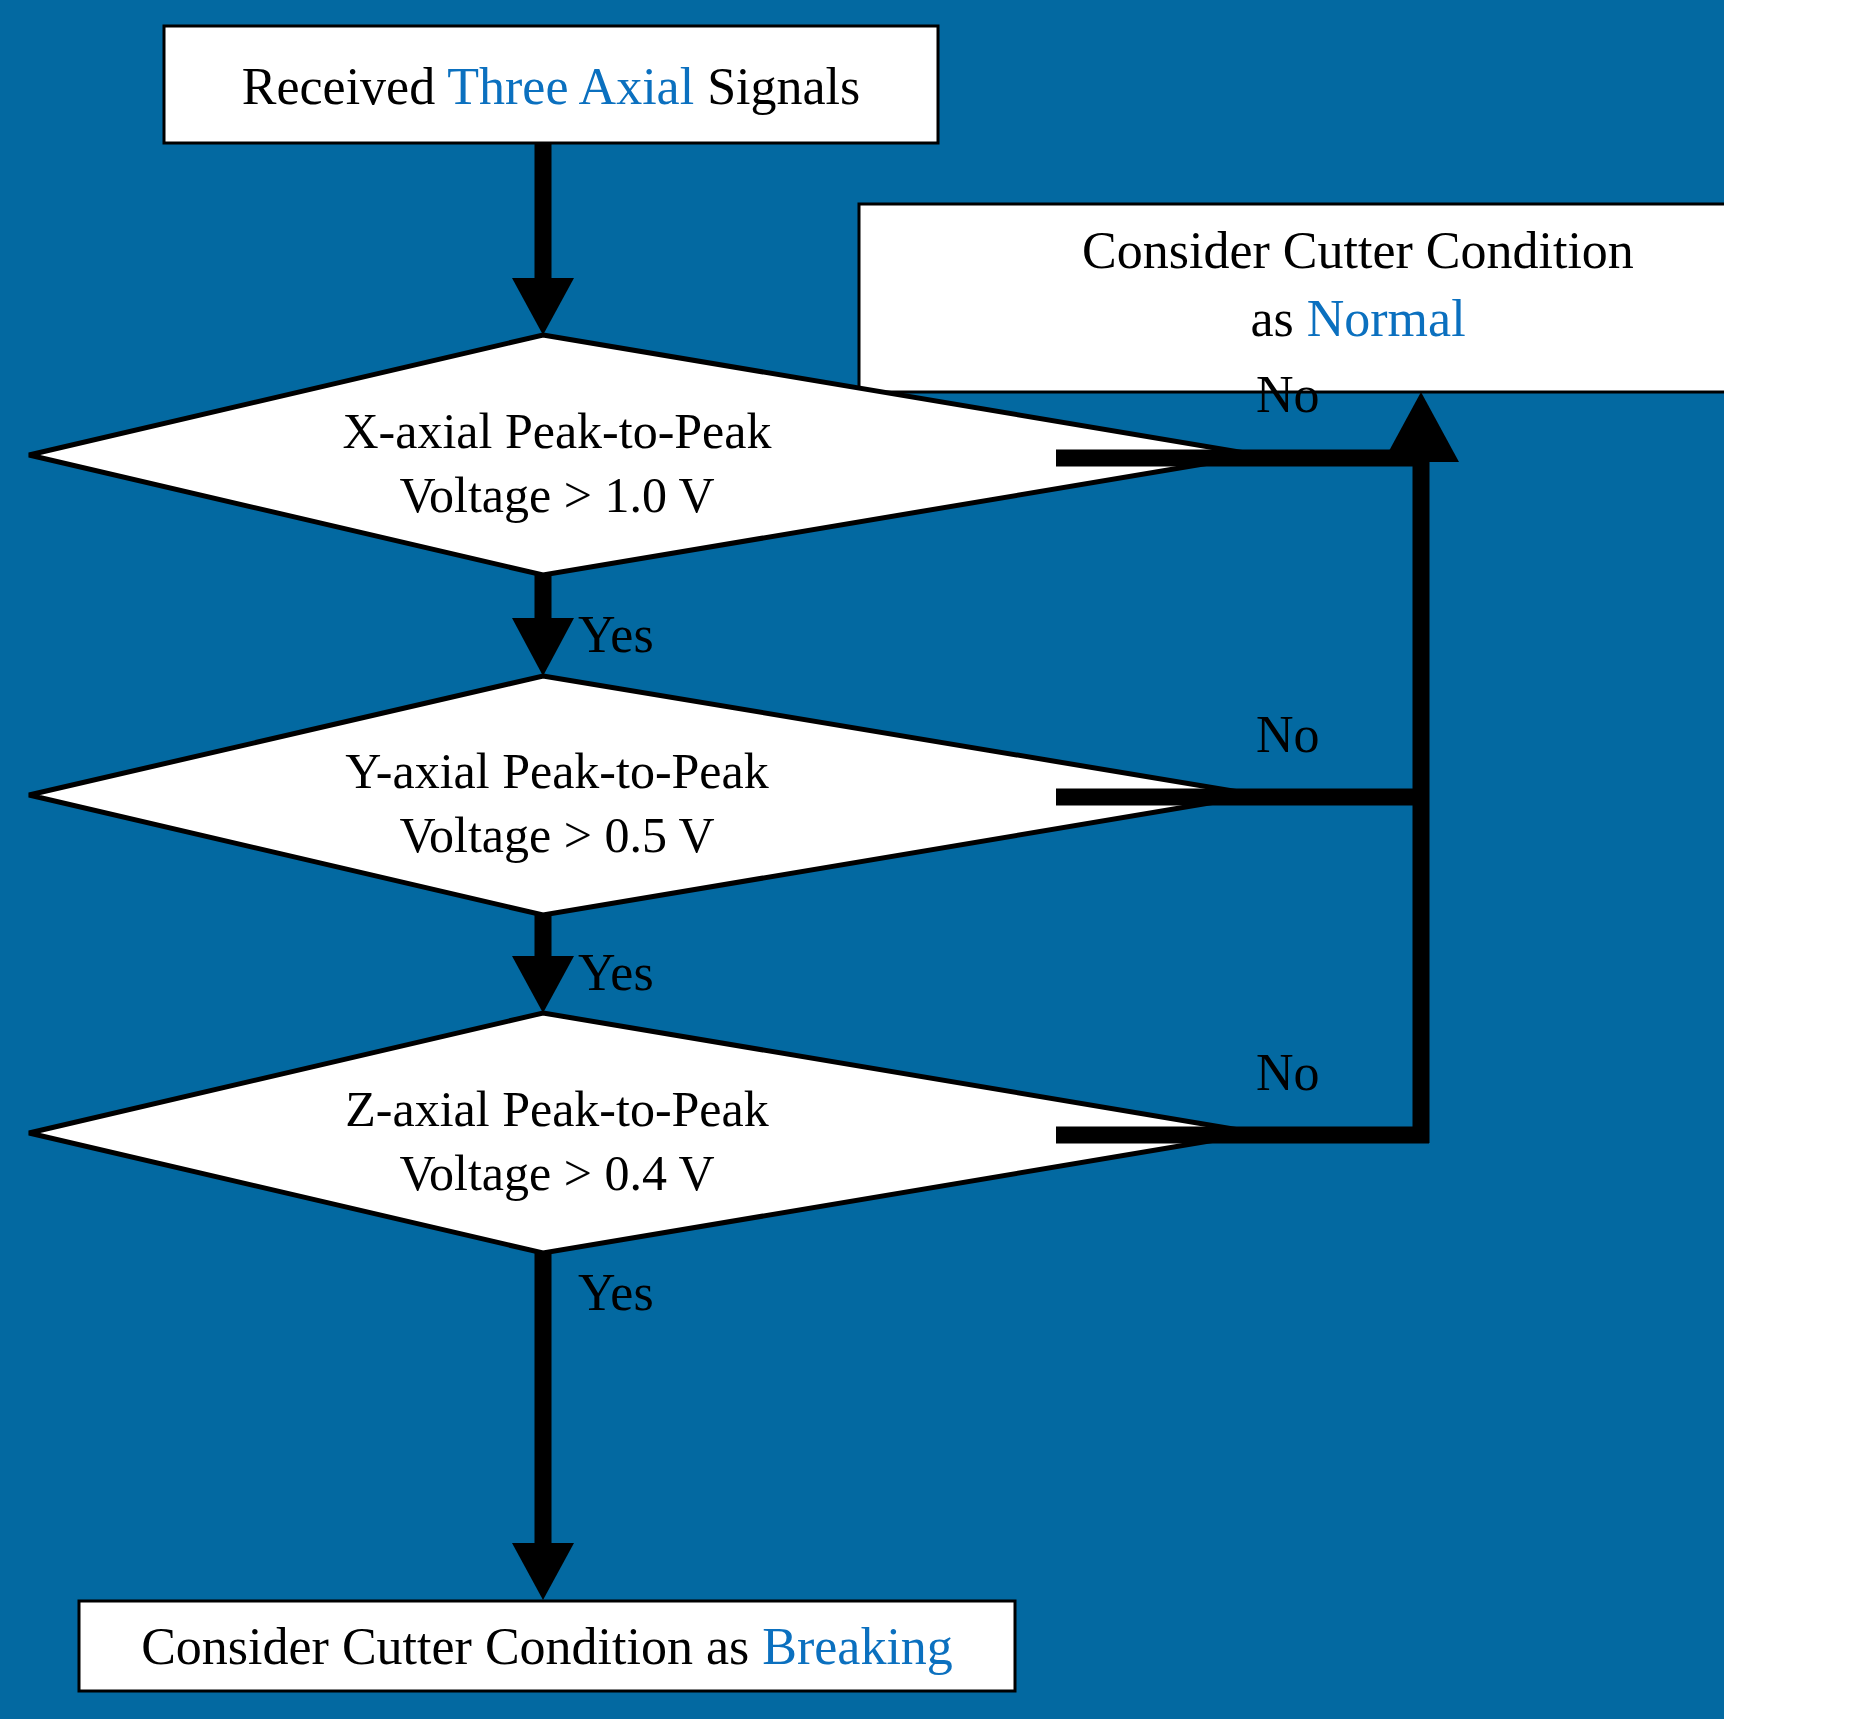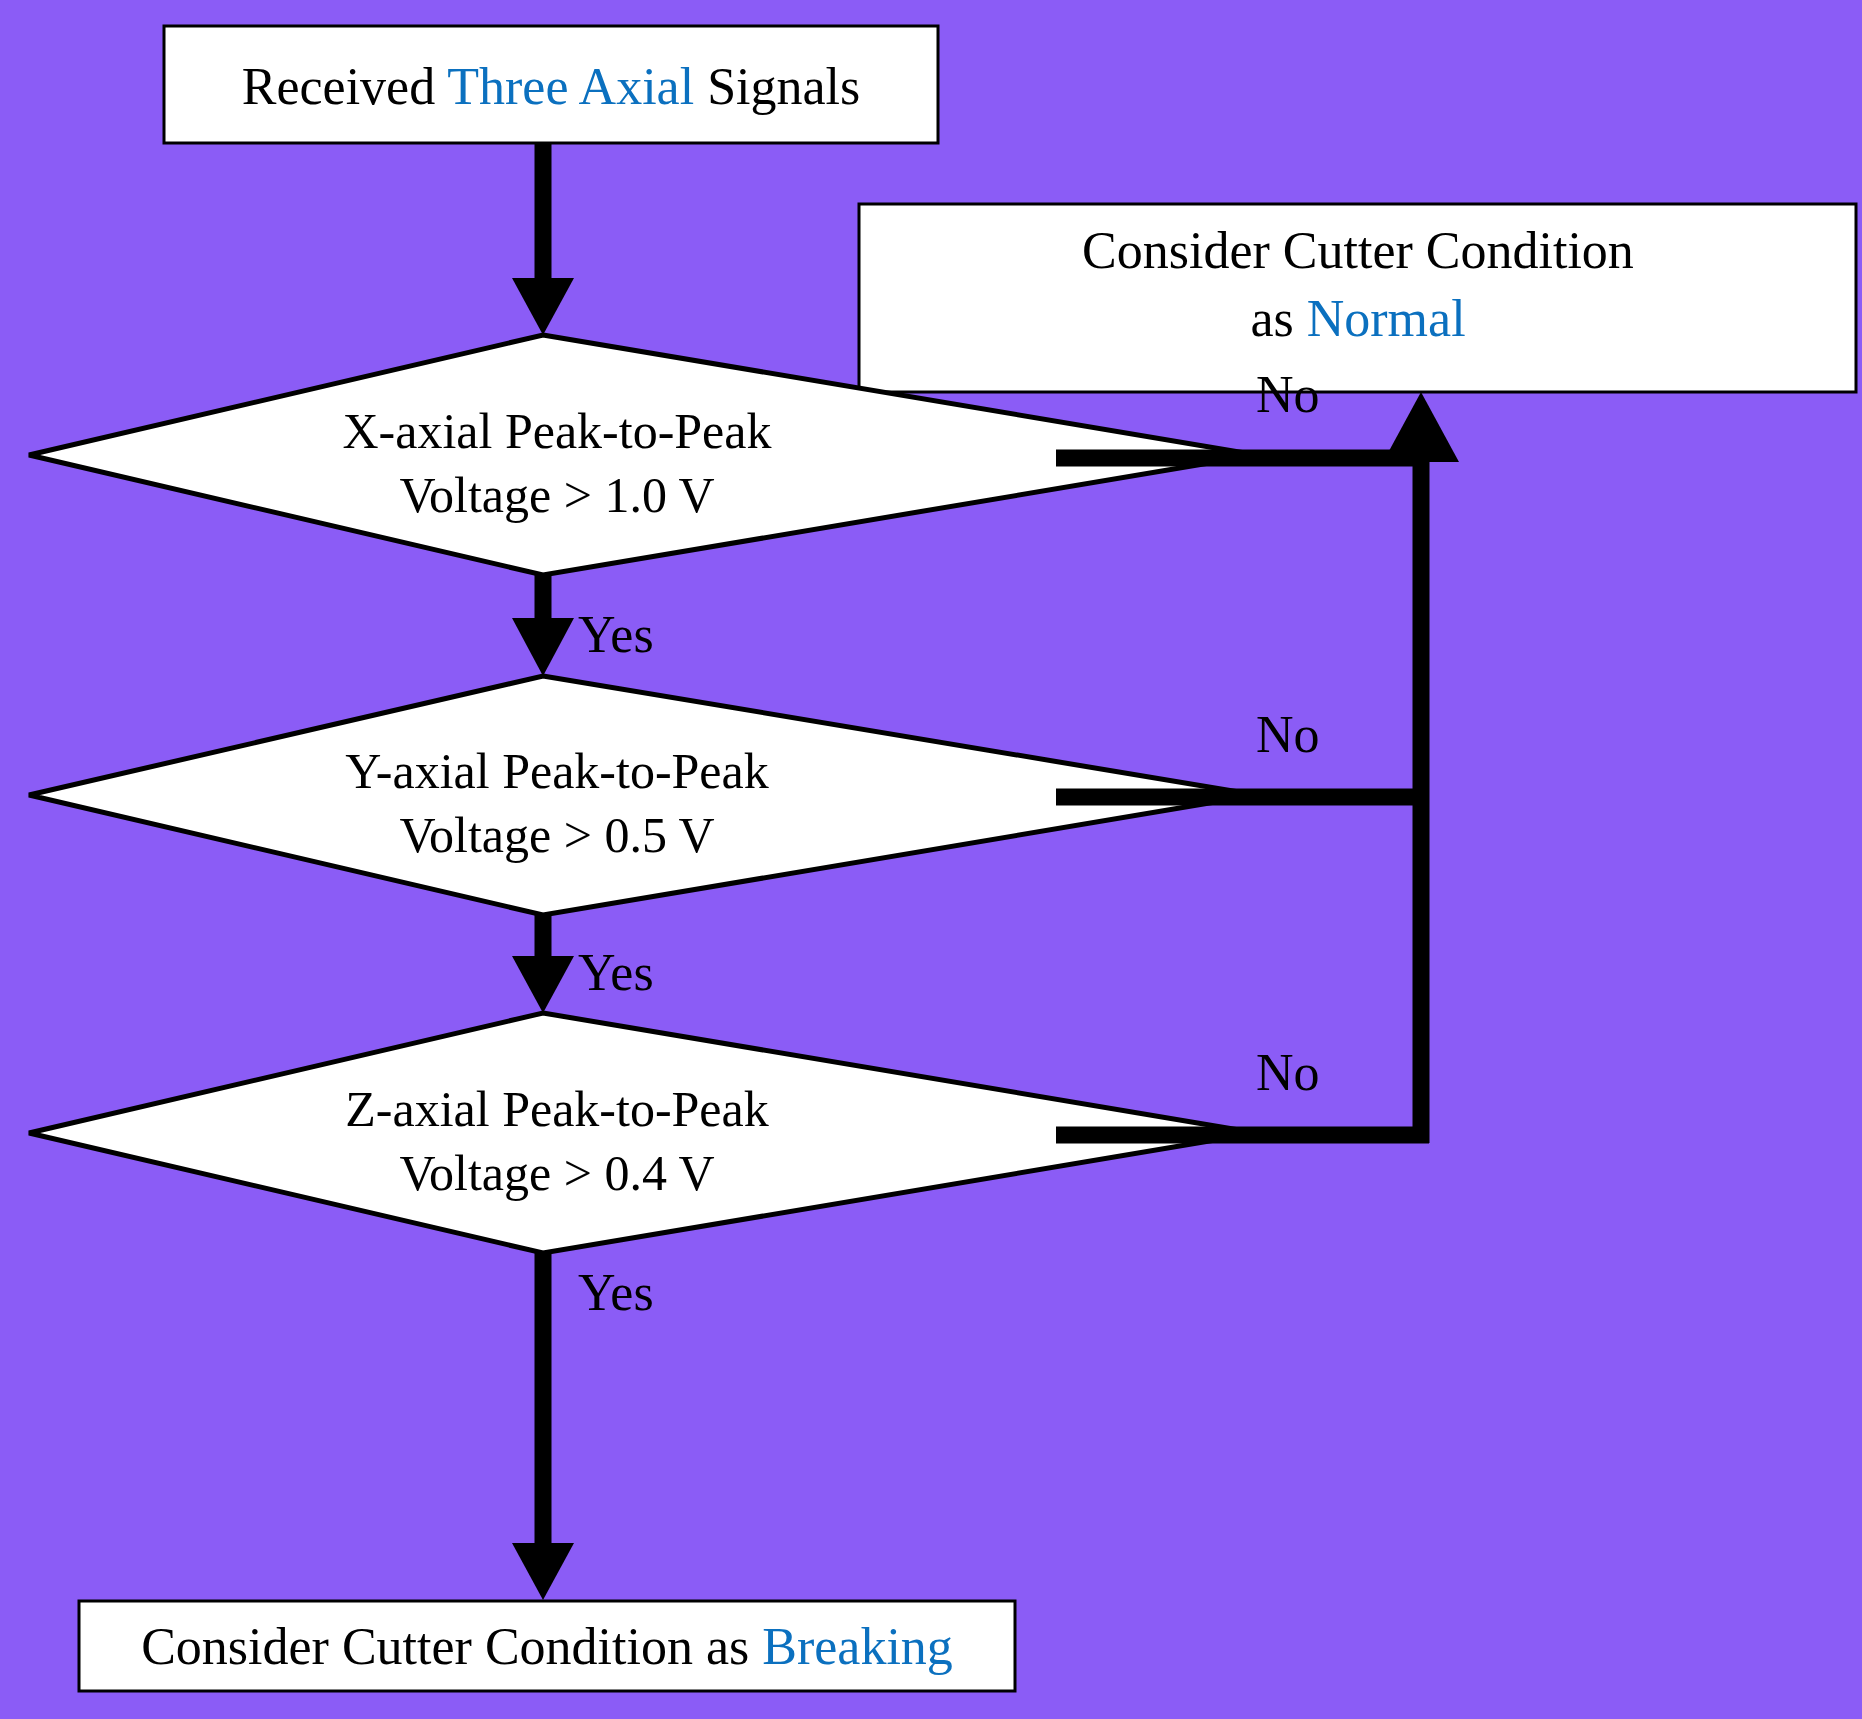--- a/index.html
+++ b/index.html
@@ -7,24 +7,24 @@
     padding: 0;
     background: #ffffff;
   }
   body {
     width: 1862px;
     height: 1719px;
     font-family: "Liberation Serif", "DejaVu Serif", serif;
   }
   #flowchart-root {
     position: relative;
-    width: 1862px;
+    width: 1724px;
     height: 1719px;
     overflow: hidden;
-    background: #8b5cf6;
+    background: #0369a1;
     text-decoration: underline;
   }
   svg.canvas {
     position: absolute;
     top: 0;
     left: 0;
     width: 1862px;
     height: 1719px;
     display: block;
   }

